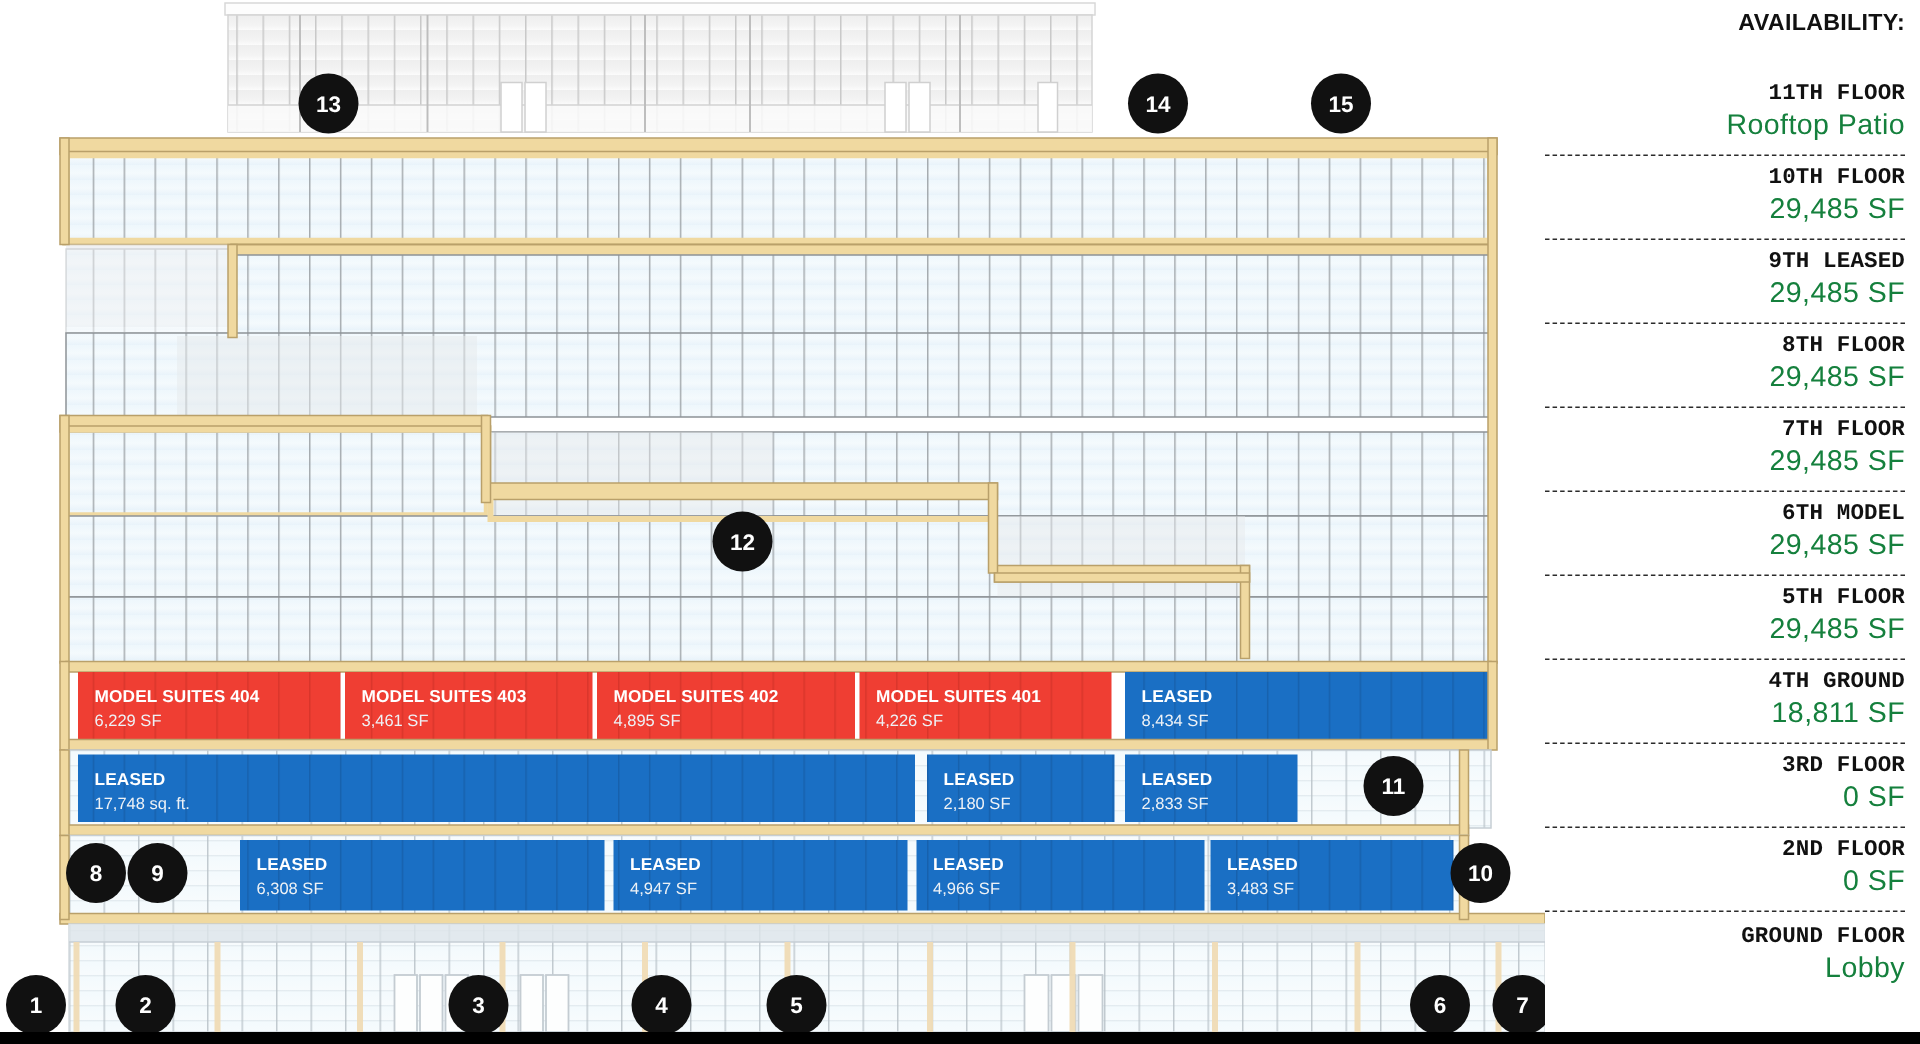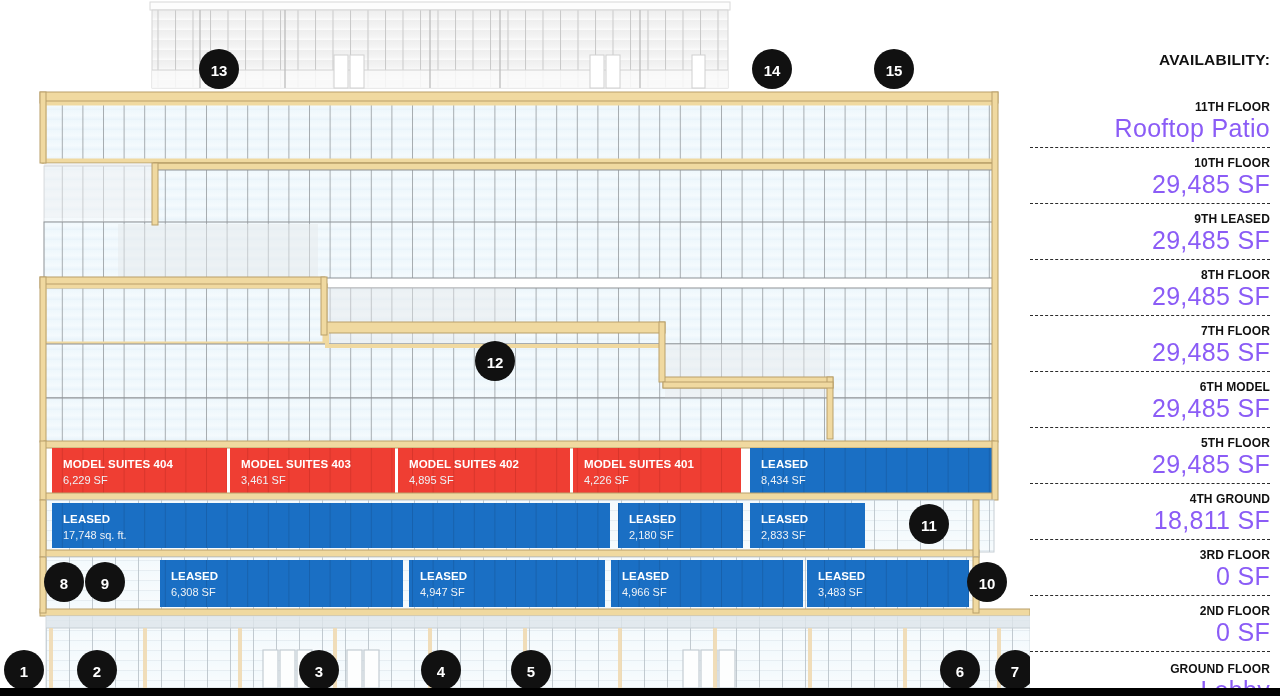--- a/index.html
+++ b/index.html
@@ -20,30 +20,29 @@
   #sidebar {
     position: absolute; right: 0; top: 0;
     width: 250px; height: 696px;
     padding: 6px 10px 0 0;
     text-align: right;
   }
   #avail-heading {
     font-size: 15.5px; font-weight: bold; color:#111;
     letter-spacing: .2px; line-height: 20px;
     padding-bottom: 22px;
-    margin-top: 44px;
   }
   .floor-row { padding-top: 6px; }
   .floor-row.divided { border-top: 1px dashed #2b2b2b; }
   .floor-name {
-    font-size: 12px; font-weight: bold; color:#111;
-    letter-spacing: .1px; line-height: 18px;
+    font-size: 15px; font-weight: bold; color:#111;
+    letter-spacing: .1px; line-height: 18px; font-family: Liberation Mono, monospace;
   }
   .floor-area {
-    font-size: 25px; font-weight: 300; color:#8b5cf6;
+    font-size: 19px; font-weight: 300; color:#15803d;
     line-height: 24px; letter-spacing: .3px;
     padding-bottom: 7px;
   }
   .floor-row.ground { border-top: 1px dashed #2b2b2b; padding-top: 8px; }
 
   
   #bottom-bar {
     position: absolute; left:0; bottom:0; width:1280px; height:8px;
     background:#000;
   }

